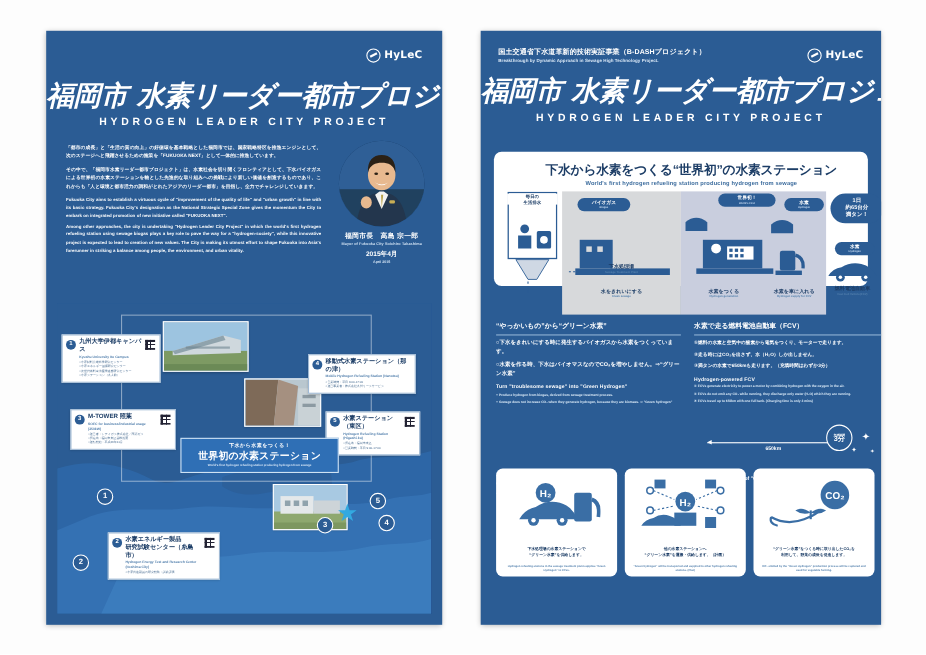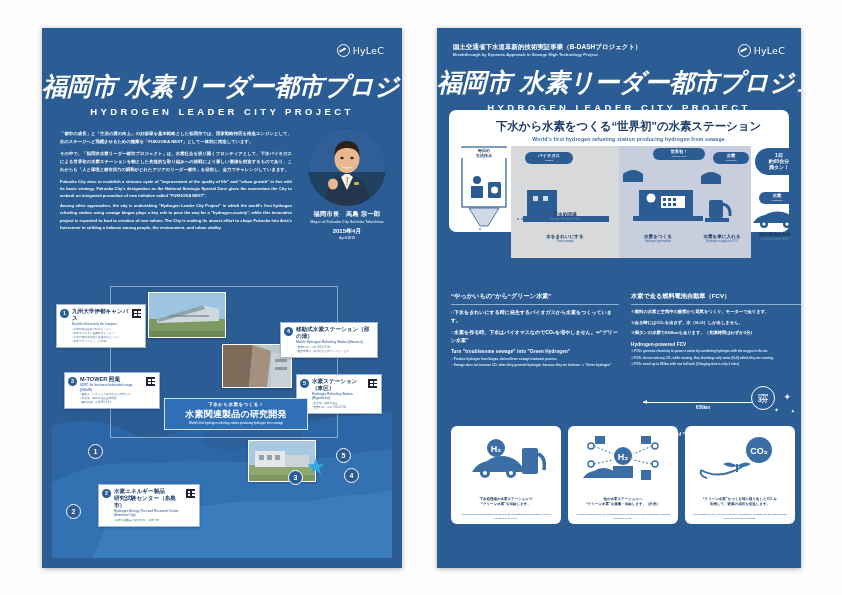--- a/index.html
+++ b/index.html
@@ -14,21 +14,21 @@
         box-shadow:0 1px 5px rgba(0,0,0,.30);overflow:hidden;}
   .page-left{left:42px;width:360px;}
   .page-right{left:437px;width:364px;}
 
   
   .brand{display:flex;align-items:center;gap:3px;color:#fff;}
   .brand-ring{width:11px;height:11px;border-radius:50%;border:1.6px solid #fff;
               position:relative;flex:0 0 auto;}
   .brand-ring:after{content:"";position:absolute;left:1.3px;top:4.1px;width:7px;height:1.6px;
                     background:#fff;transform:rotate(-28deg);}
-  .brand-txt{font-size:9.5px;font-weight:normal;letter-spacing:.2px;font-family:"DejaVu Sans",sans-serif;}
+  .brand-txt{font-size:9.5px;font-weight:bold;letter-spacing:.2px;font-family:"DejaVu Sans",sans-serif;}
 
   
   .l-brand{position:absolute;right:18px;top:16px;}
   .l-title{position:absolute;left:0;right:0;top:42px;text-align:center;color:#fff;
            font-size:25px;font-weight:bold;font-style:italic;letter-spacing:-.3px;
            font-family:"DejaVu Sans",sans-serif;white-space:nowrap;}
   .l-sub{position:absolute;left:0;right:0;top:78px;text-align:center;color:#fff;
          font-size:9.5px;font-weight:bold;letter-spacing:3.4px;}
 
   
@@ -92,21 +92,21 @@
   .r-head-en{position:absolute;left:16px;top:24px;color:#d7e6f5;font-size:4.1px;
              font-weight:bold;letter-spacing:.05px;}
   .r-brand{position:absolute;right:16px;top:16px;}
   .r-title{position:absolute;left:0;right:0;top:38px;text-align:center;color:#fff;
            font-size:25px;font-weight:bold;font-style:italic;letter-spacing:-.3px;
            font-family:"DejaVu Sans",sans-serif;white-space:nowrap;}
   .r-sub{position:absolute;left:0;right:0;top:74px;text-align:center;color:#fff;
          font-size:9.5px;font-weight:bold;letter-spacing:3.4px;}
 
   .panel{position:absolute;left:12px;right:12px;background:#fff;border-radius:7px;}
-  .panel-hero{top:82px;height:122px;padding-left:19px;}
+  .panel-hero{top:110px;height:122px;padding-left:19px;}
   .hero-jp{text-align:center;color:#1c3d66;font-size:11.6px;font-weight:bold;
            padding-top:9px;letter-spacing:-.2px;}
   .hero-en{text-align:center;color:#3d6d9e;font-size:5.2px;font-weight:bold;
            margin-top:2px;letter-spacing:.15px;}
 
   .flow{position:absolute;left:10px;right:10px;top:36px;height:112px;}
   .zone{position:absolute;top:0;bottom:0;}
   .z-grey{background:#d7d9db;}
   .z-lav{background:#c9cede;}
   .flowlabel{position:absolute;text-align:center;color:#1c3d66;}
@@ -327,21 +327,21 @@
 
       <div class="pin" style="left:36px;top:168px;">1</div>
       <div class="pin" style="left:14px;top:228px;">2</div>
       <div class="pin" style="left:236px;top:194px;">3</div>
       <div class="pin" style="left:292px;top:192px;">4</div>
       <div class="pin" style="left:284px;top:172px;">5</div>
       <div class="star" style="left:254px;top:180px;">★</div>
 
       <div class="mapbanner" style="left:112px;top:122px;width:130px;">
         <div class="mb1">下水から水素をつくる！</div>
-        <div class="mb2">水素関連製品の研究開発</div>
+        <div class="mb2">世界初の水素ステーション</div>
         <div class="mb3">World's first hydrogen refueling station producing hydrogen from sewage</div>
       </div>
     </div>
   </div>
 
   <div class="page page-right">
 
     <div class="r-head-jp">国土交通省下水道革新的技術実証事業（B-DASHプロジェクト）</div>
     <div class="r-head-en">Breakthrough by Dynamic Approach in Sewage High Technology Project.</div>
 

